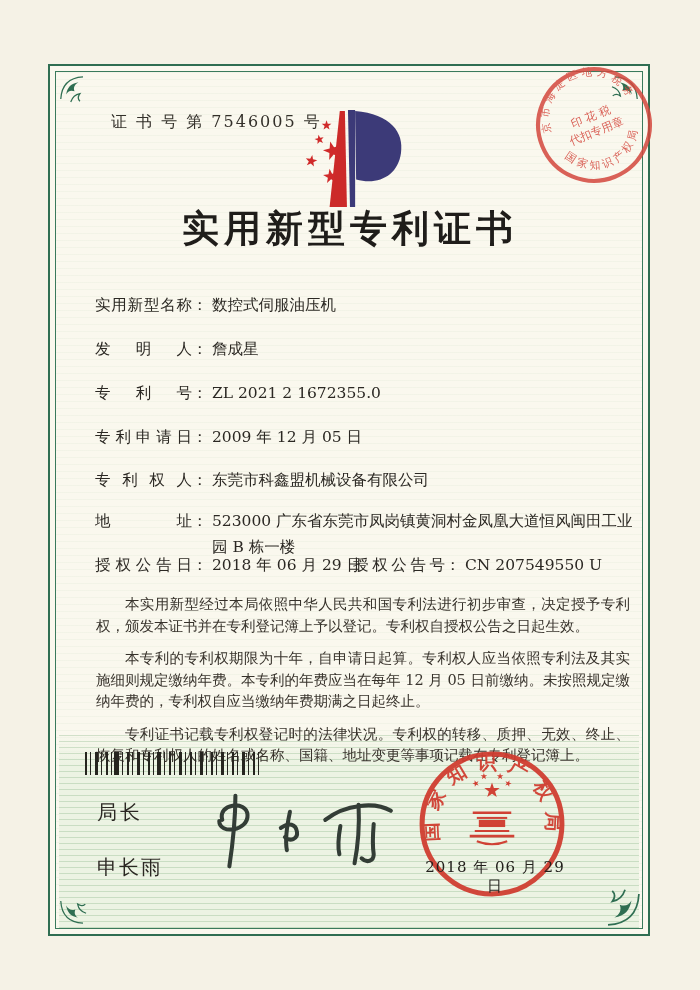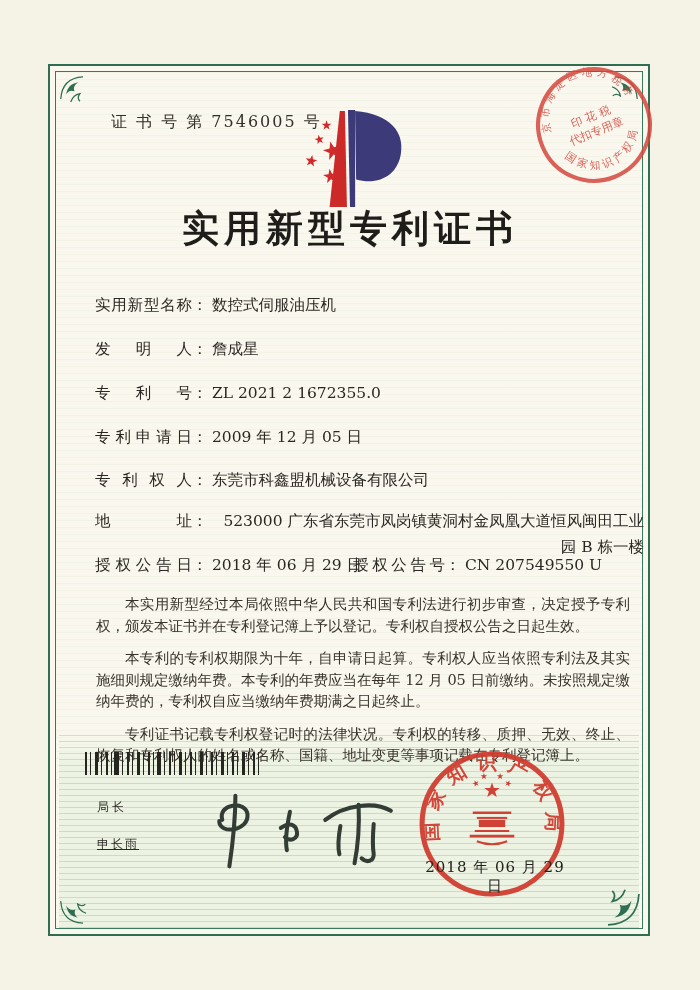--- a/index.html
+++ b/index.html
@@ -46,21 +46,21 @@
     font-size:37px;font-weight:600;letter-spacing:5px;color:#1f1d1a;
   }
 
   
   .row{position:absolute;left:95px;font-size:15.5px;line-height:26px;white-space:nowrap;}
   .row .lbl{
     display:inline-block;width:97px;vertical-align:top;
     text-align:justify;text-align-last:justify;color:#2b2823;
   }
   .row .colon{display:inline-block;width:16px;vertical-align:top;}
-  .row .val{display:inline-block;vertical-align:top;margin-left:4px;color:#2b2823;text-align:right;}
+  .row .val{display:inline-block;vertical-align:top;margin-left:4px;color:#2b2823;}
   .row .val.wrap{white-space:normal;width:432px;}
   .row.r1{top:292px;}
   .row.r2{top:336px;}
   .row.r3{top:380px;}
   .row.r4{top:424px;}
   .row.r5{top:467px;}
   .row.r6{top:508px;}
   .row.r7{top:552px;}
   .grant-number-col{position:absolute;left:258px;top:0;white-space:nowrap;}
   .grant-number-col .lbl{width:92px;}
@@ -73,23 +73,23 @@
   }
   .body-text p{margin:11px;text-indent:2em;}
 
   
   .barcode{
     position:absolute;left:85px;top:752px;width:176px;height:23px;
     background:
       repeating-linear-gradient(90deg,rgba(0,0,0,0) 0 29px,#26251f 29px 31px,rgba(0,0,0,0) 31px 43px),
       repeating-linear-gradient(90deg,#26251f 0 2px,rgba(0,0,0,0) 2px 5px,#26251f 5px 6px,rgba(0,0,0,0) 6px 10px,#26251f 10px 13px,rgba(0,0,0,0) 13px 16px,#26251f 16px 17px,rgba(0,0,0,0) 17px 21px);
   }
-  .signer{position:absolute;left:97px;top:799px;font-size:12px;color:#2b2823;}
+  .signer{position:absolute;left:97px;top:799px;font-size:20px;color:#2b2823;}
   .signer .t1{display:block;letter-spacing:3px;}
-  .signer .t2{display:block;margin-top:20px;letter-spacing:2px;text-decoration:underline;}
+  .signer .t2{display:block;margin-top:28px;letter-spacing:2px;}
   .signature{position:absolute;left:192px;top:788px;width:212px;height:84px;}
   .seal{position:absolute;left:416px;top:748px;width:152px;height:152px;opacity:.93;}
   .seal-date{
     position:absolute;left:420px;top:858px;width:150px;text-align:center;
     font-size:15px;color:#23211d;letter-spacing:1px;z-index:3;
   }
   .footer{
     position:absolute;left:0;right:0;top:903px;text-align:center;
     font-size:13.5px;letter-spacing:2px;color:#34302a;
   }

